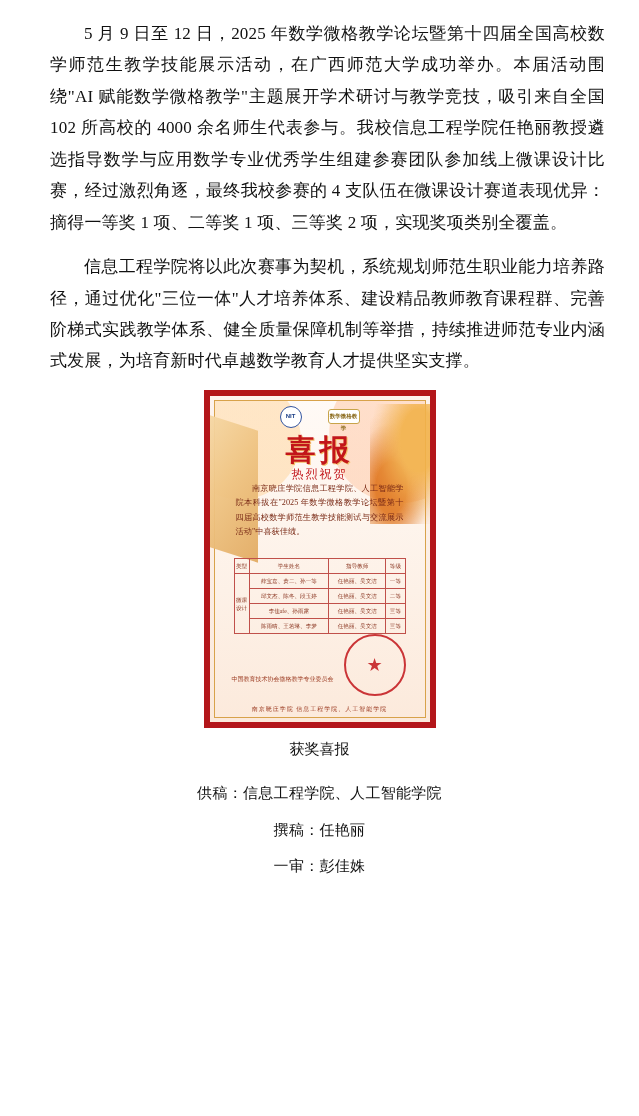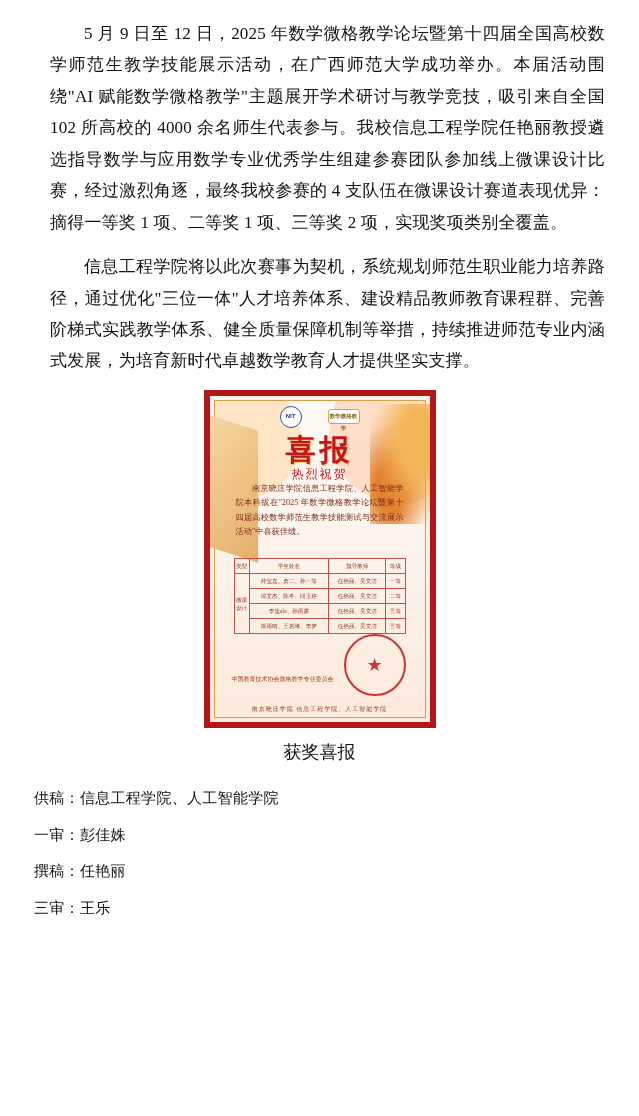--- a/index.html
+++ b/index.html
@@ -170,28 +170,28 @@
   }
   .cert-footer2 {
     position: absolute;
     left: 22px; bottom: 38px;
     font-size: 6px;
     color: #9b3a21;
   }
   .figure-caption {
     margin: 8px 0 16px 0;
     text-align: center;
-    font-size: 18px;
+    font-size: 15px;
     color: #111;
   }
   .credits {
     margin-top: 2px;
   }
   .credit-line {
-    text-align: left;
+    text-align: center;
     font-size: 15px;
     line-height: 2.45;
     letter-spacing: 0.3px;
   }
 </style>
 </head>
 <body>
 
 <div class="page">
 
@@ -247,18 +247,17 @@
 
       <div class="cert-seal">★</div>
       <div class="cert-footer2">中国教育技术协会微格教学专业委员会</div>
       <div class="cert-footer">南京晓庄学院 信息工程学院、人工智能学院</div>
     </div>
     <div class="figure-caption">获奖喜报</div>
   </div>
 
   <div class="credits">
     <div class="credit-line">供稿：信息工程学院、人工智能学院</div>
+    <div class="credit-line">撰稿：任艳丽</div>
     <div class="credit-line">一审：彭佳姝</div>
-    <div class="credit-line">撰稿：任艳丽</div>
-    <div class="credit-line">三审：王乐</div>
   </div>
 
 </div>
 
 </body></html>

